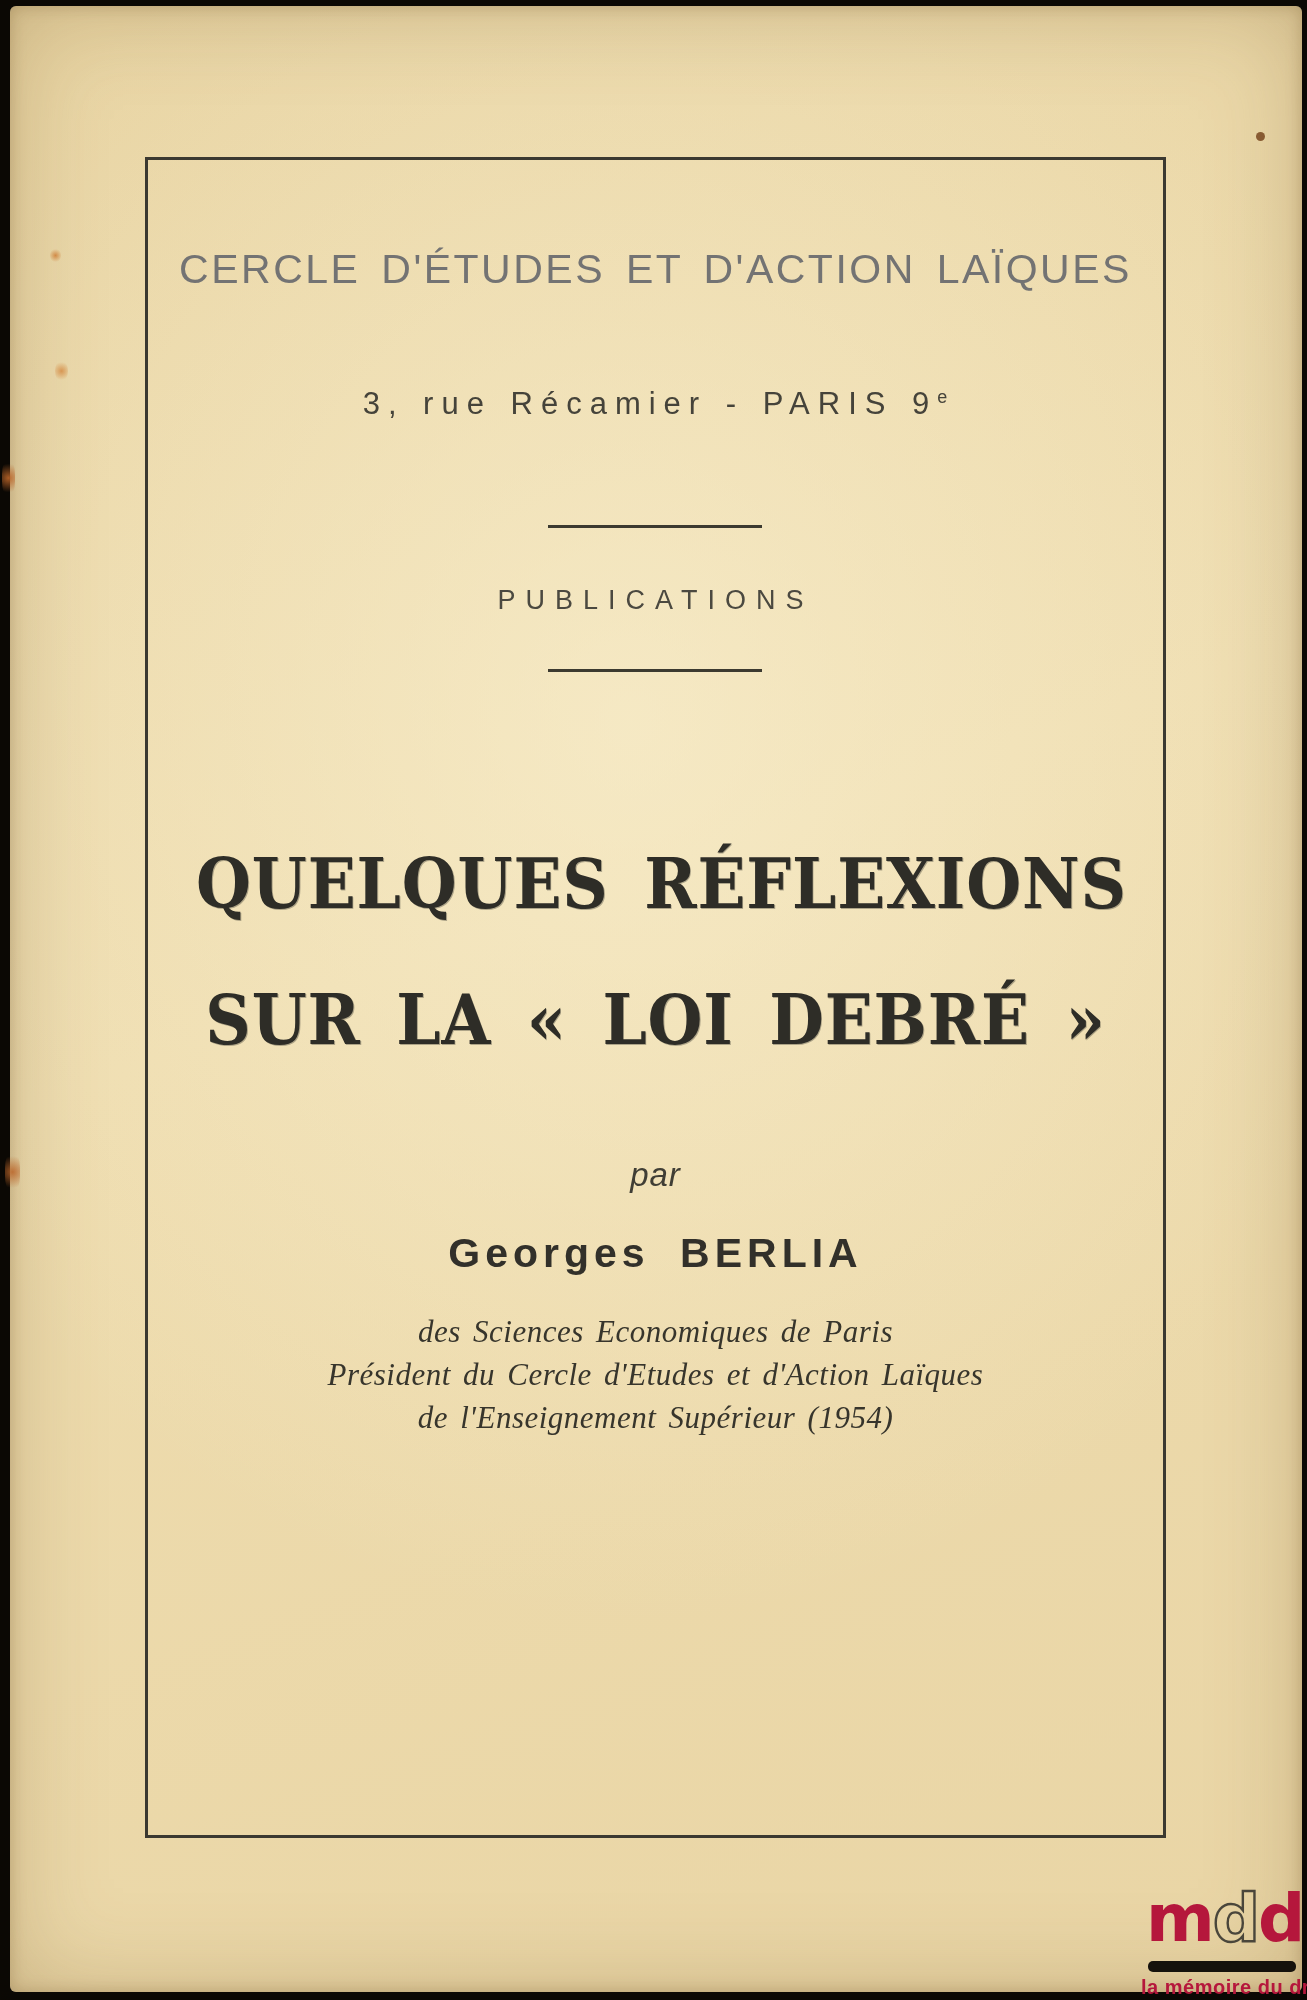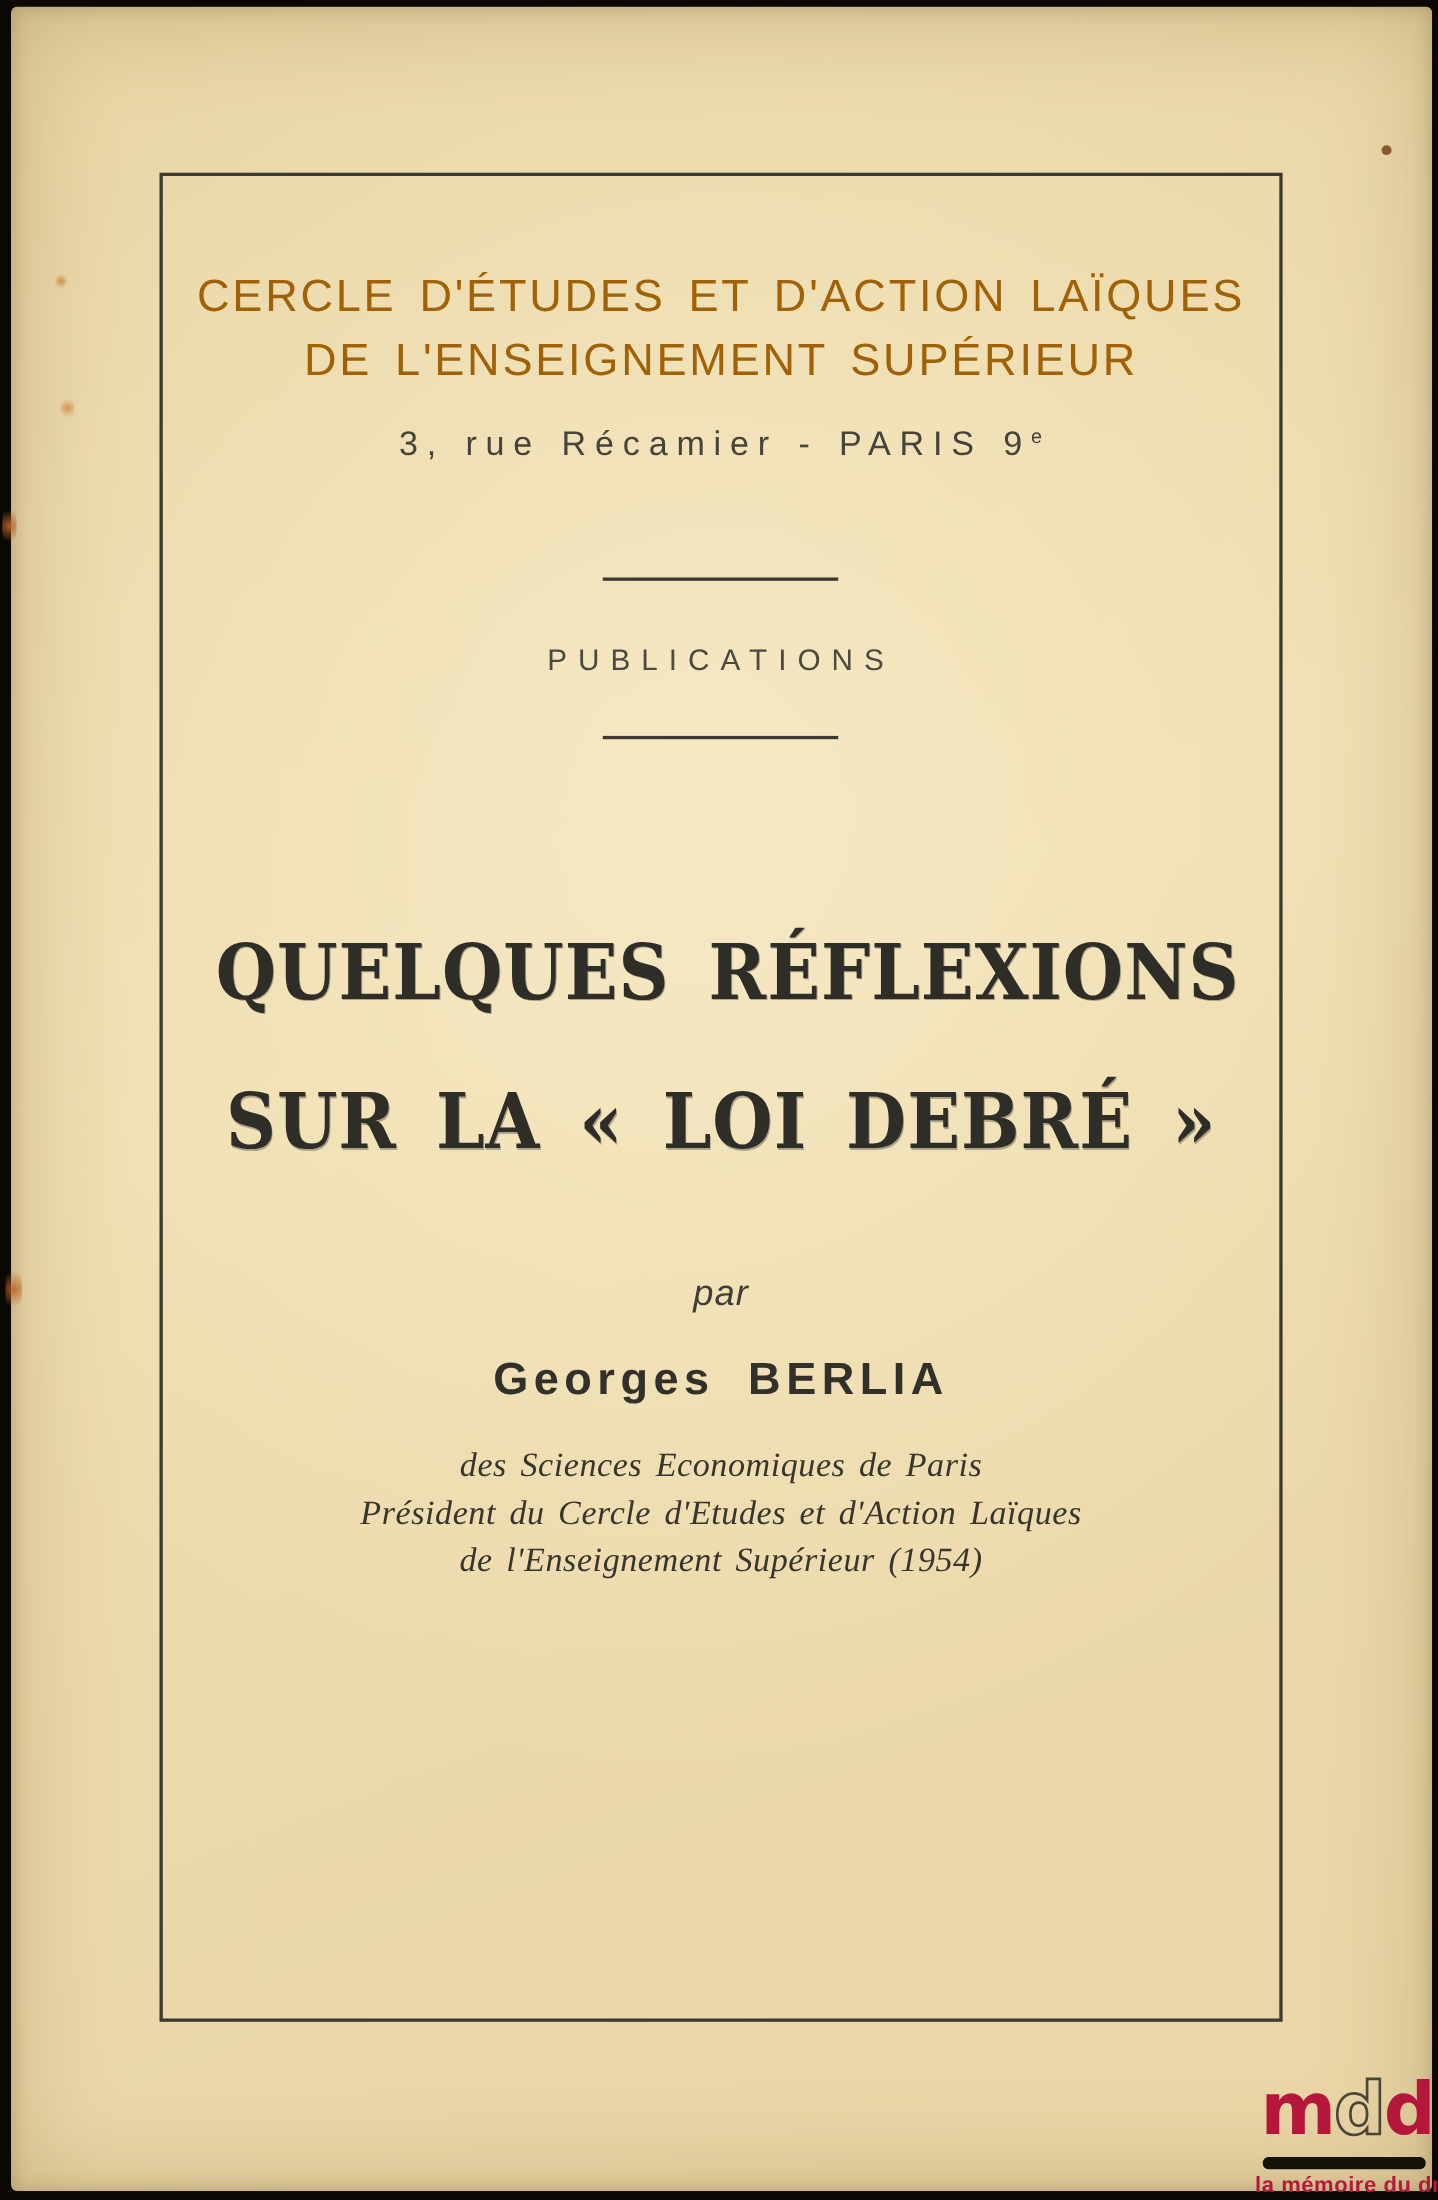--- a/index.html
+++ b/index.html
@@ -8,21 +8,21 @@
   .paper{position:absolute;left:10px;top:6px;width:1292px;height:1986px;border-radius:6px;
          background:
            radial-gradient(90% 65% at 48% 36%, rgba(252,244,215,0.55), rgba(252,244,215,0) 70%),
            linear-gradient(160deg,#e8d4a3 0%, #eedcae 45%, #e9d5a5 100%);
          box-shadow: inset 0 0 95px rgba(124,94,44,0.30), inset 0 0 16px rgba(92,62,22,0.28);}
   .content{position:absolute;left:0;top:0;width:1307px;height:2000px;}
   .frame{position:absolute;left:145px;top:157px;width:1021px;height:1681px;
          border:3px solid #3b3931;box-sizing:border-box;}
   .centered{position:absolute;left:145px;width:1021px;text-align:center;}
   .org{top:240px;font-size:41px;line-height:58px;letter-spacing:2.5px;word-spacing:7px;
-       color:#a16207;}
+       color:#737373;}
   .address{top:386px;font-size:31px;letter-spacing:8px;word-spacing:2px;color:#45433a;}
   .address sup{font-size:18px;letter-spacing:1px;}
   .rule{position:absolute;left:548px;width:214px;height:3px;background:#3c3a30;}
   .rule-top{top:525px;}
   .rule-bottom{top:669px;}
   .section-label{top:585px;font-size:27px;letter-spacing:10px;color:#4b4940;}
   .title-line{font-family:"DejaVu Serif",serif;font-weight:700;color:#2e2d27;
               font-size:70px;letter-spacing:1px;word-spacing:14px;
               transform:scaleX(0.9);transform-origin:50% 50%;
               text-shadow:1px 1px 0 rgba(46,45,39,0.35);white-space:nowrap;}
@@ -52,21 +52,20 @@
 <body>
 
 <div class="stage">
   <div class="paper"></div>
 
   <div class="content">
     <div class="frame"></div>
 
     <div class="centered org">
       <div>CERCLE D'ÉTUDES ET D'ACTION LAÏQUES</div>
-      <div>DE L'ENSEIGNEMENT SUPÉRIEUR</div>
     </div>
 
     <div class="centered address"><span>3, rue Récamier - PARIS 9</span><sup>e</sup>
     </div>
 
     <div class="rule rule-top"></div>
 
     <div class="centered section-label">PUBLICATIONS</div>
 
     <div class="rule rule-bottom"></div>

